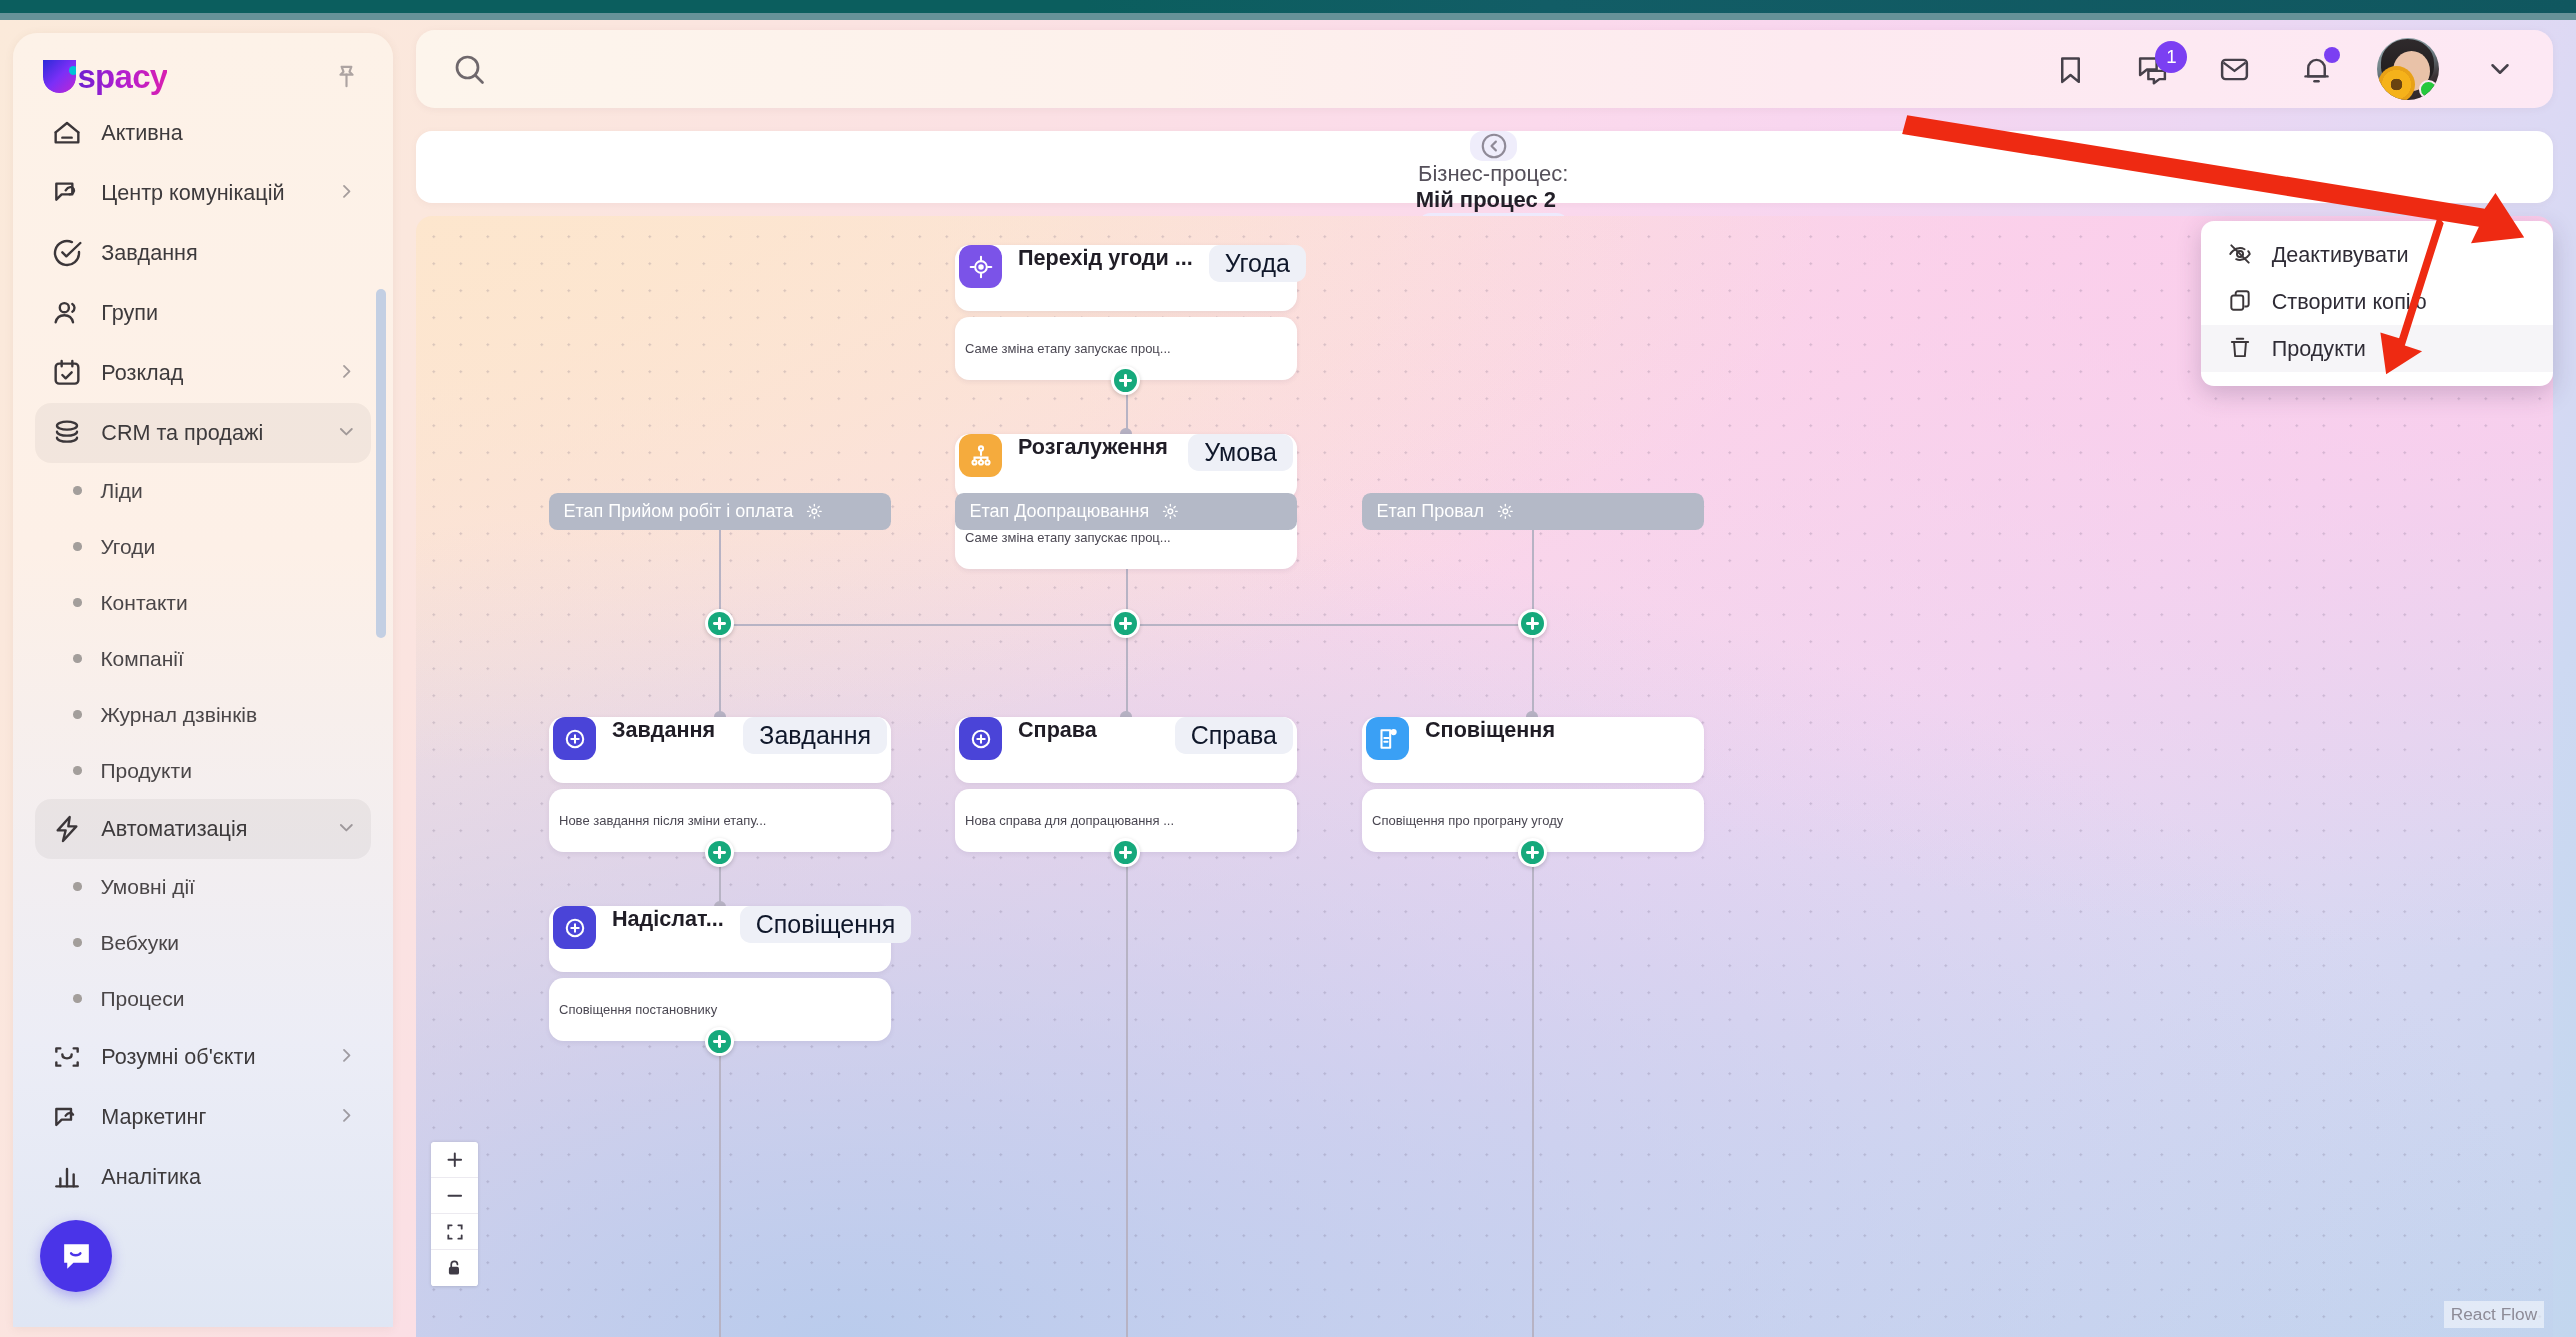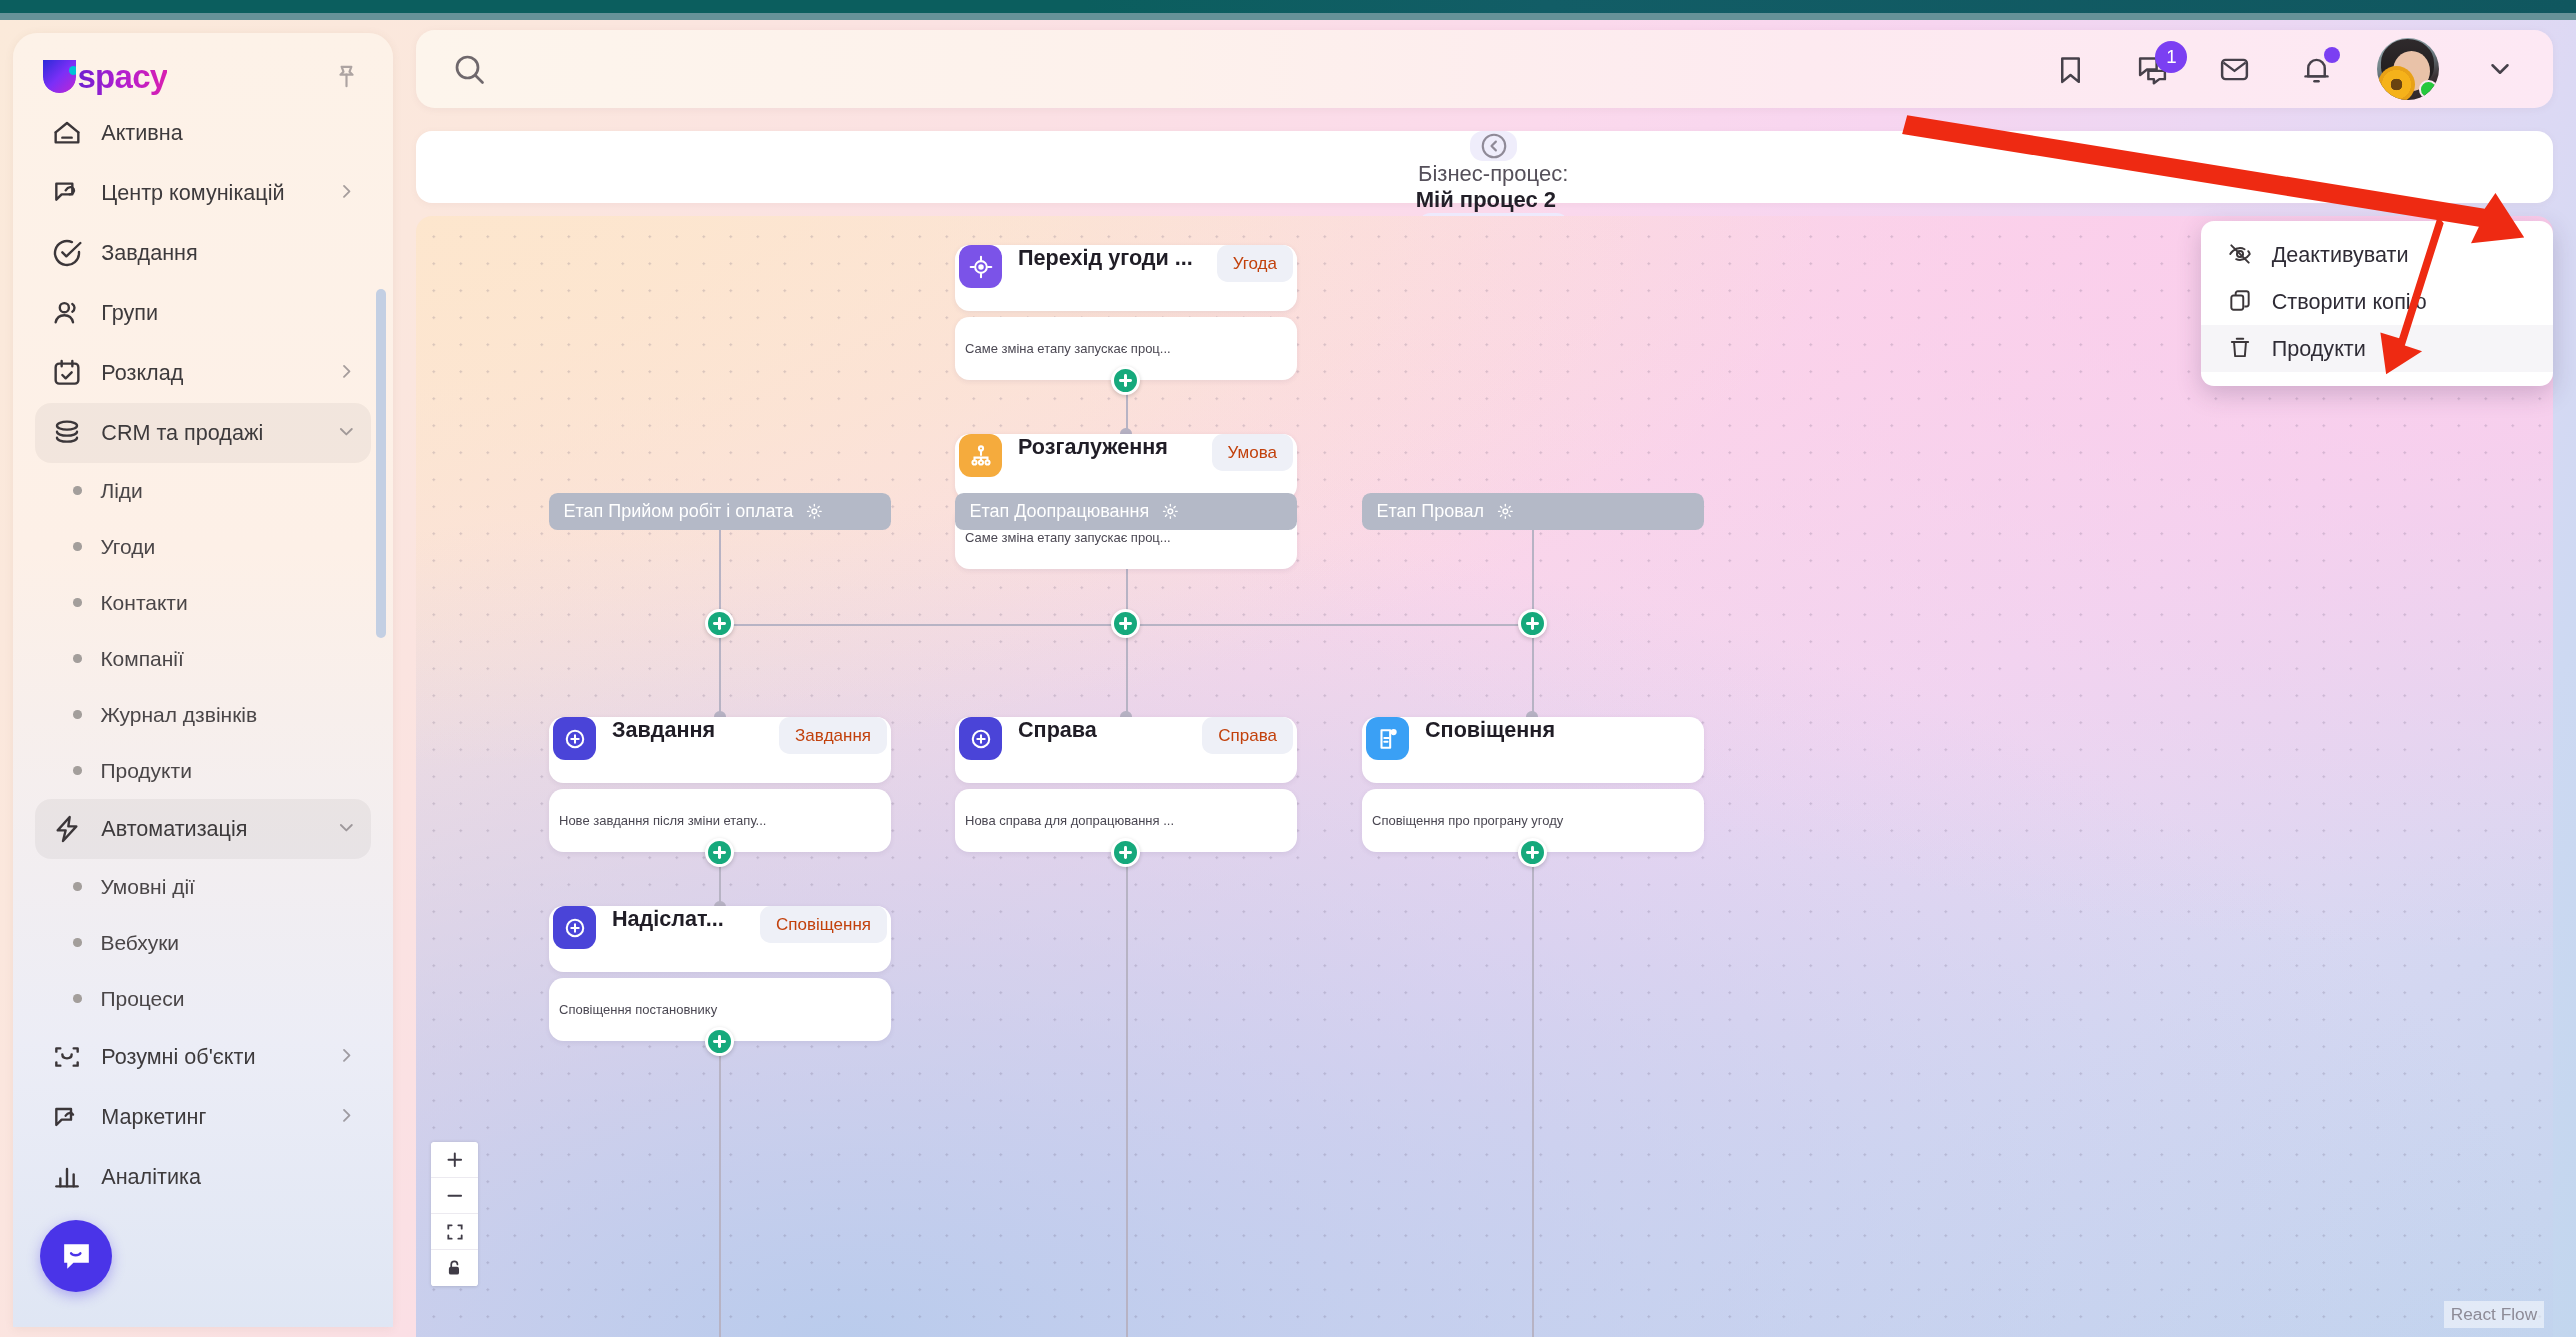--- a/index.html
+++ b/index.html
@@ -133,21 +133,21 @@
   .plus-handle::after{ width:2.5px; height:13px; }
 
   .node { position:absolute; z-index:3; }
   .node .head { background:#fff; border-radius:14.4px; height:66px;
     display:flex; padding:0 4px; gap:16px;
     box-shadow:0 1.4px 5.8px rgba(90,70,110,.09); cursor:pointer; }
   .node .nico { width:43px; height:43px; border-radius:12.2px; flex:0 0 43px;
     display:flex; align-items:center; justify-content:center; }
   .node .ntitle { font-size:21.6px; font-weight:700; color:#201d26; white-space:nowrap; }
   .node .ntag { margin-left:auto; height:37px; padding:0 16px; border-radius:10.8px; background:#eef0f7;
-    display:flex; align-items:center; font-size:17px; color:#c2410c; white-space:nowrap; }
+    display:flex; align-items:center; font-size:25px; color:#0f172a; white-space:nowrap; }
   .node .desc { margin-top:5.8px; background:#fff; border-radius:14.4px; height:63px;
     display:flex; align-items:center; padding:0 10px; font-size:13px; color:#4a4752;
     box-shadow:0 1.4px 5.8px rgba(90,70,110,.09); white-space:nowrap; overflow:hidden; cursor:pointer; }
 
   .stage-bar { position:absolute; height:37px; border-radius:8.6px; background:#b4b9c7;
     display:flex; align-items:center; padding:0 14.4px; gap:11.5px; z-index:3; cursor:pointer; }
   .stage-bar .st { font-size:18px; color:#fff; white-space:nowrap; }
 
   
   .zoomctl { position:absolute; left:431px; top:1142px; width:47px; z-index:6;

